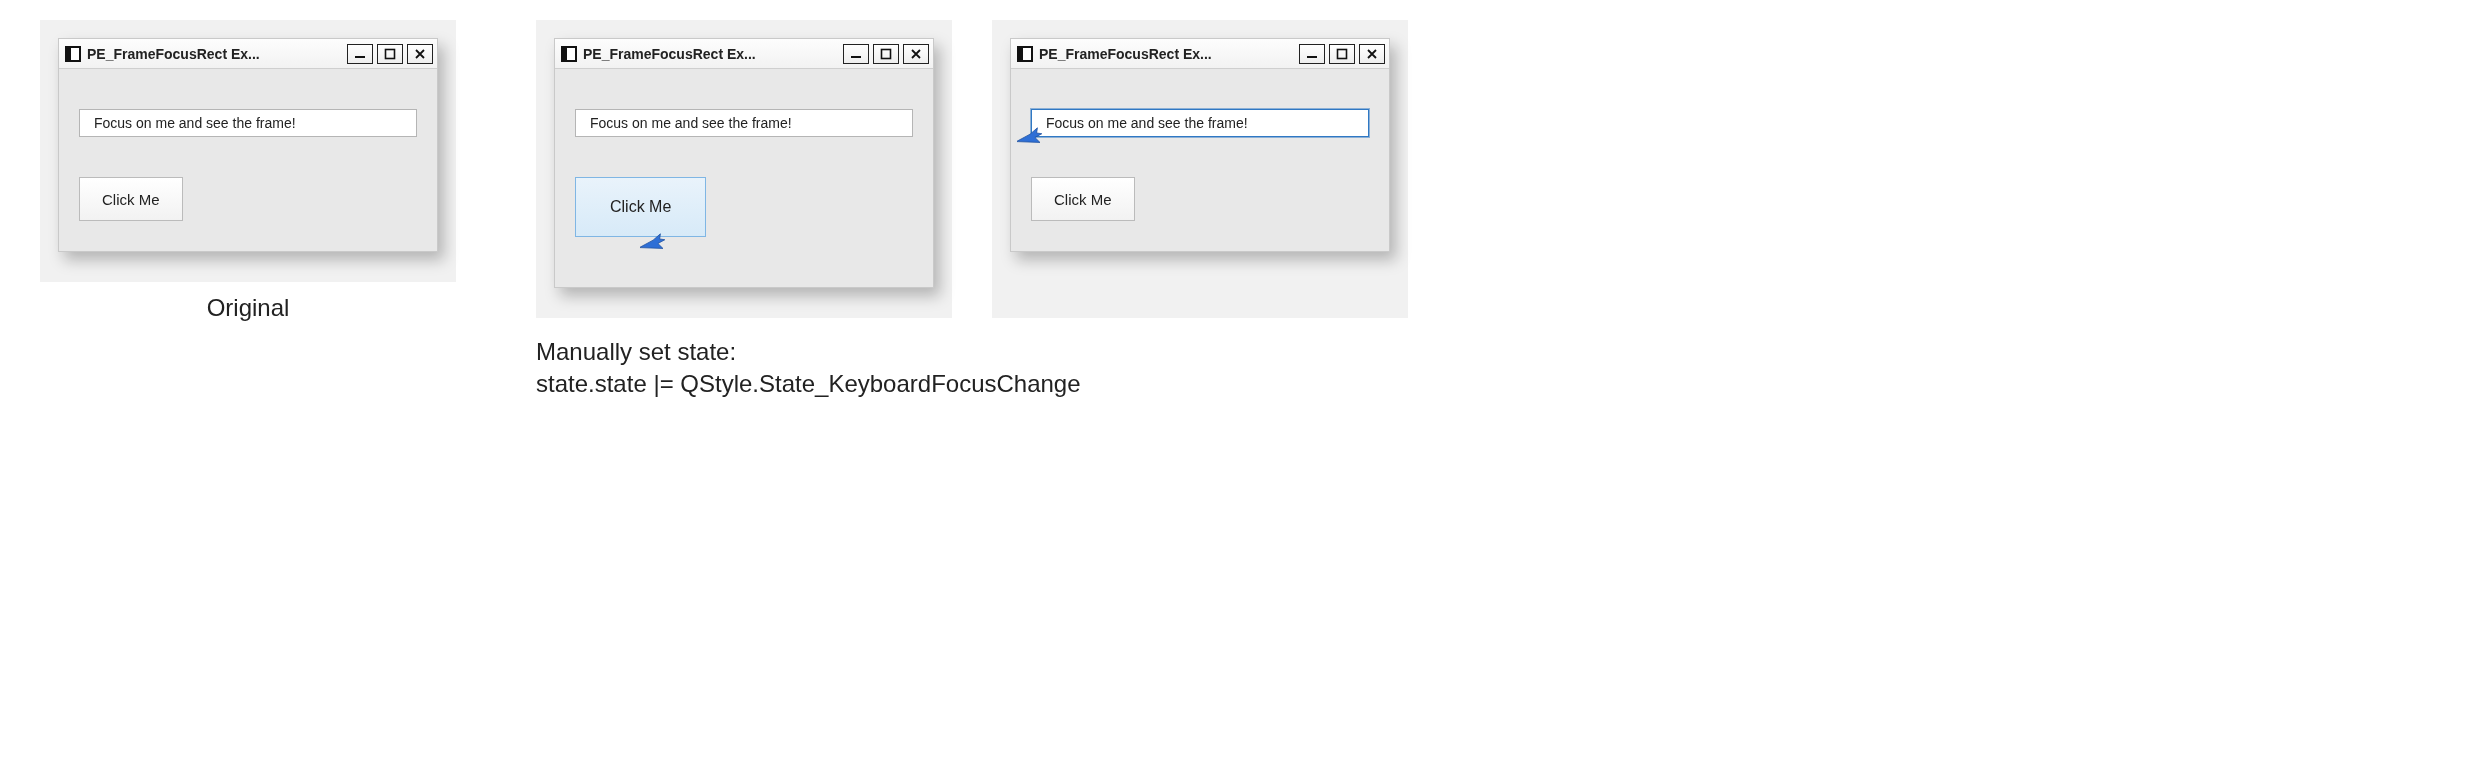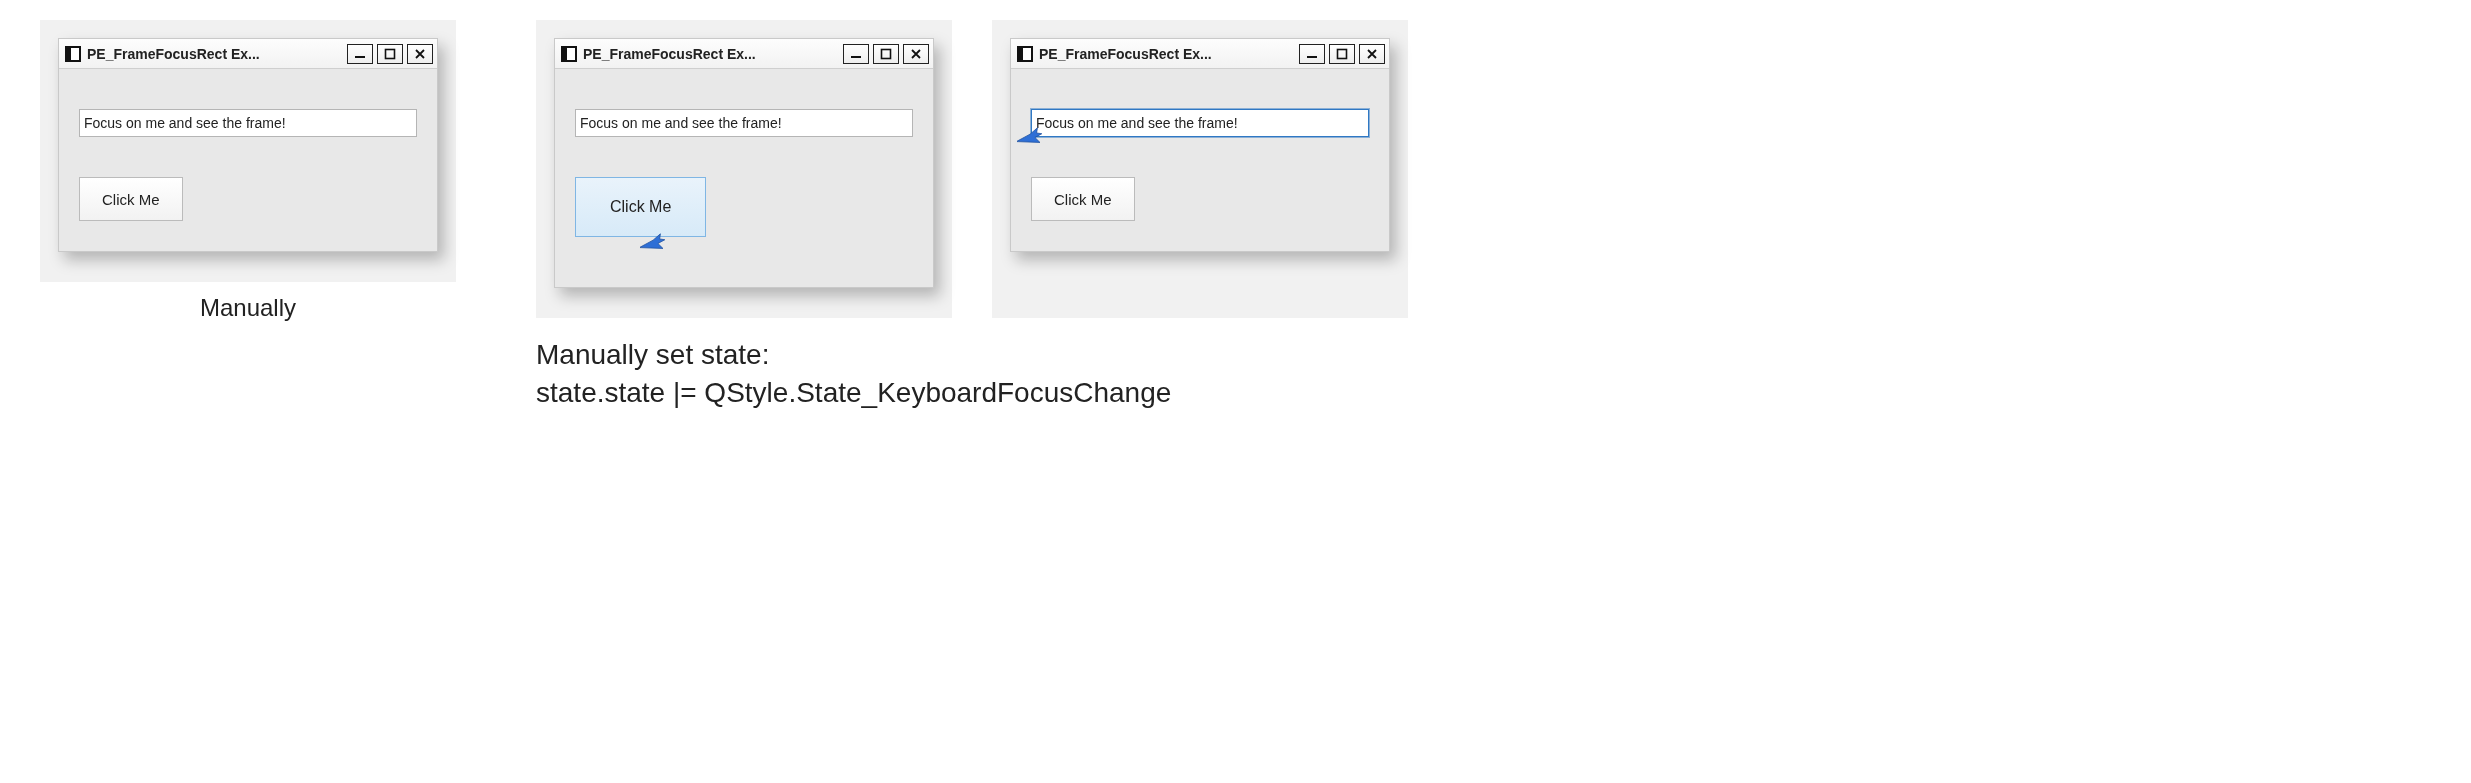--- a/index.html
+++ b/index.html
@@ -79,21 +79,21 @@
   .client {
     padding: 40px 20px 30px 20px;
     position: relative;
   }
   .lineedit {
     width: 100%;
     height: 28px;
     border: 1px solid #b5b5b5;
     background: #fff;
     font-size: 14px;
-    padding: 0 4px;
+    padding: 0 14px;
     display: flex;
     align-items: center;
     color: #222;
   }
   .lineedit.focused {
     border: 1px solid #2f78c4;
     box-shadow: 0 0 0 1px rgba(47,120,196,0.5);
   }
   .btn {
     margin-top: 40px;
@@ -120,21 +120,21 @@
     position: absolute;
     width: 28px; height: 28px;
     pointer-events: none;
   }
   .caption {
     font-size: 24px;
     color: #222;
     margin-top: 12px;
   }
   .caption-block {
-    font-size: 28px;
+    font-size: 24px;
     color: #222;
     margin-top: 18px;
     line-height: 1.35;
   }
 </style>
 </head>
 <body>
 
 <div class="stage">
 
@@ -165,21 +165,21 @@
         <div class="client">
           <div class="lineedit">
             <span>Focus on me and see the frame!</span>
           </div>
           <div class="btn">
             <span>Click Me</span>
           </div>
         </div>
       </div>
     </div>
-    <div class="caption">Manually</div>
+    <div class="caption">Original</div>
   </div>
 
   <div class="col col-wide">
     <div class="pair">
 
       <div class="panel-bg">
         <div class="window">
           <div class="titlebar">
             <span class="app-icon"></span>
             <span class="title-text">PE_FrameFocusRect Ex...</span>

